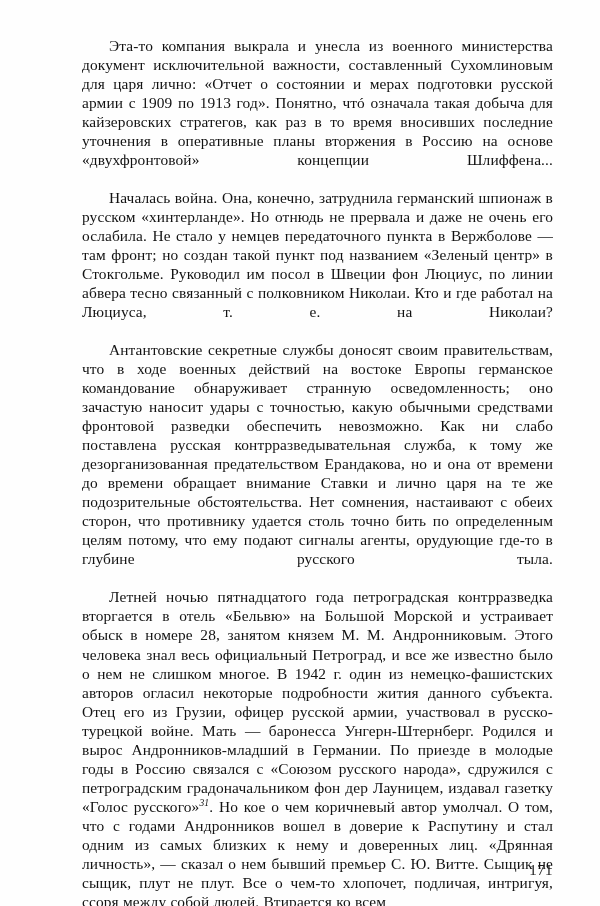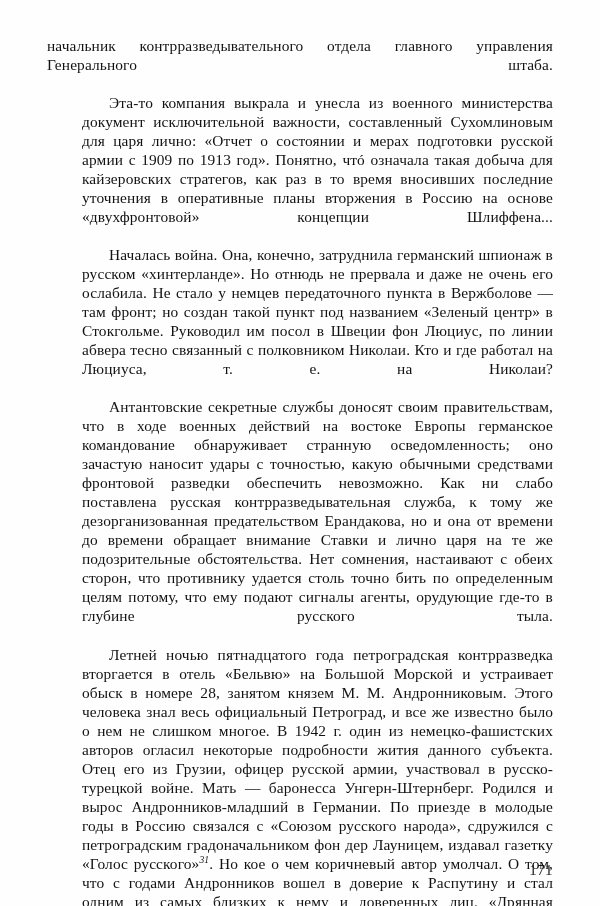--- a/index.html
+++ b/index.html
@@ -83,21 +83,20 @@
     color: #1a1a1a;
   }
 </style>
 </head>
 <body>
 
 <div id="page">
 
   <div id="textblock">
 
-    <p class="para cont">начальник контрразведывательного отдела главного управле­ния Генерального штаба.</p>
 
     <p class="para indent">Эта-то компания выкрала и унесла из военного министер­ства документ исключительной важности, составленный Сухом­линовым для царя лично: «Отчет о состоянии и мерах подго­товки русской армии с 1909 по 1913 год». Понятно, чтó означа­ла такая добыча для кайзеровских стратегов, как раз в то вре­мя вносивших последние уточнения в оперативные планы втор­жения в Россию на основе «двухфронтовой» концепции Шлиф­фена...</p>
 
     <p class="para indent">Началась война. Она, конечно, затруднила германский шпионаж в русском «хинтерланде». Но отнюдь не прервала и даже не очень его ослабила. Не стало у немцев передаточного пункта в Вержболове — там фронт; но создан такой пункт под названием «Зеленый центр» в Стокгольме. Руководил им по­сол в Швеции фон Люциус, по линии абвера тесно связанный с полковником Николаи. Кто и где работал на Люциуса, т. е. на Николаи?</p>
 
     <p class="para indent">Антантовские секретные службы доносят своим правитель­ствам, что в ходе военных действий на востоке Европы герман­ское командование обнаруживает странную осведомленность; оно зачастую наносит удары с точностью, какую обычными средствами фронтовой разведки обеспечить невозможно. Как ни слабо поставлена русская контрразведывательная служба, к тому же дезорганизованная предательством Ерандакова, но и она от времени до времени обращает внимание Ставки и лично царя на те же подозрительные обстоятельства. Нет со­мнения, настаивают с обеих сторон, что противнику удается столь точно бить по определенным целям потому, что ему пода­ют сигналы агенты, орудующие где-то в глубине русского тыла.</p>
 
     <p class="para indent nostretch">
       <span>Летней ночью пятнадцатого года петроградская контр­разведка вторгается в отель «Бельвю» на Большой Морской и устраивает обыск в номере 28, занятом князем М. М. Андрон­никовым. Этого человека знал весь официальный Петроград, и все же известно было о нем не слишком многое. В 1942 г. один из немецко-фашистских авторов огласил некоторые подробно­сти жития данного субъекта. Отец его из Грузии, офицер рус­ской армии, участвовал в русско-турецкой войне. Мать — ба­ронесса Унгерн-Штернберг. Родился и вырос Андронников-младший в Германии. По приезде в молодые годы в Россию связался с «Союзом русского народа», сдружился с петроград­ским градоначальником фон дер Лауницем, издавал газетку «Голос русского»</span><sup class="footnote-ref">31</sup><span>. Но кое о чем коричневый автор умолчал. О том, что с годами Андронников вошел в доверие к Распутину и стал одним из самых близких к нему и доверенных лиц. «Дрян­ная личность», — сказал о нем бывший премьер С. Ю. Витте. Сыщик не сыщик, плут не плут. Все о чем-то хлопочет, подли­чая, интригуя, ссоря между собой людей. Втирается ко всем</span>
     </p>

